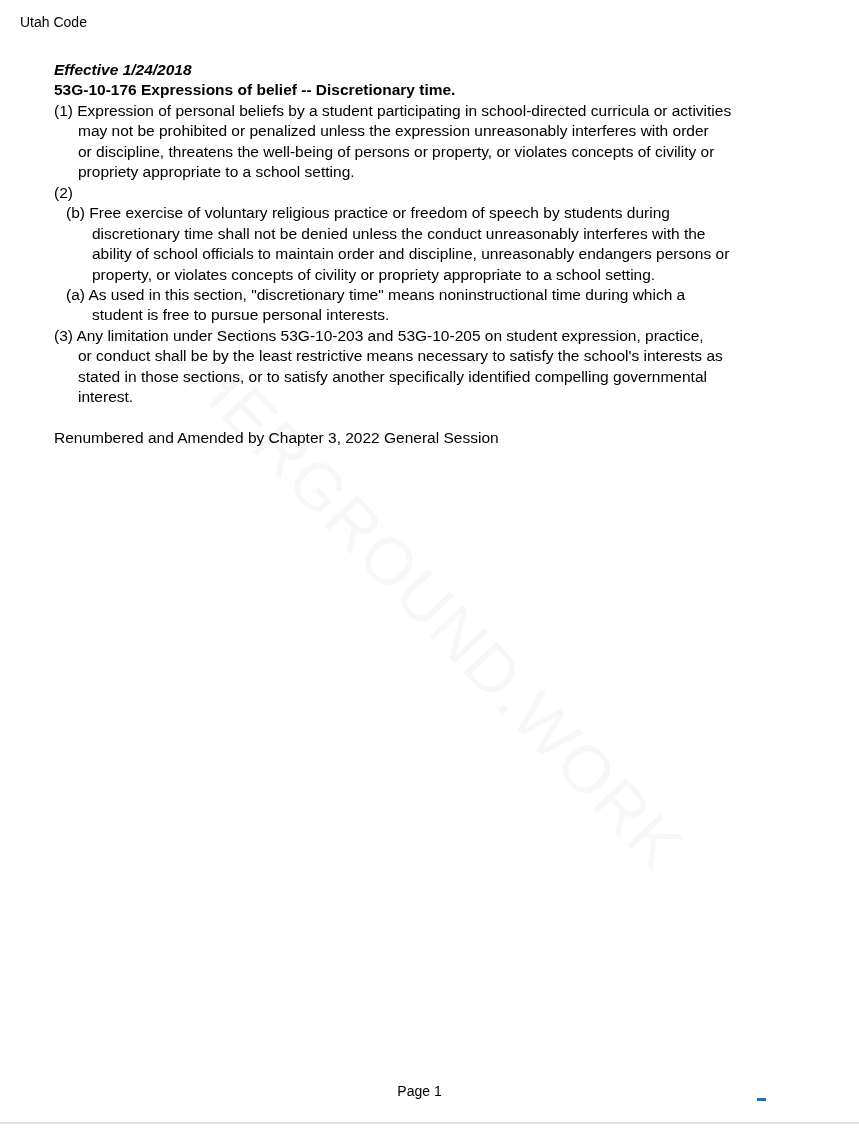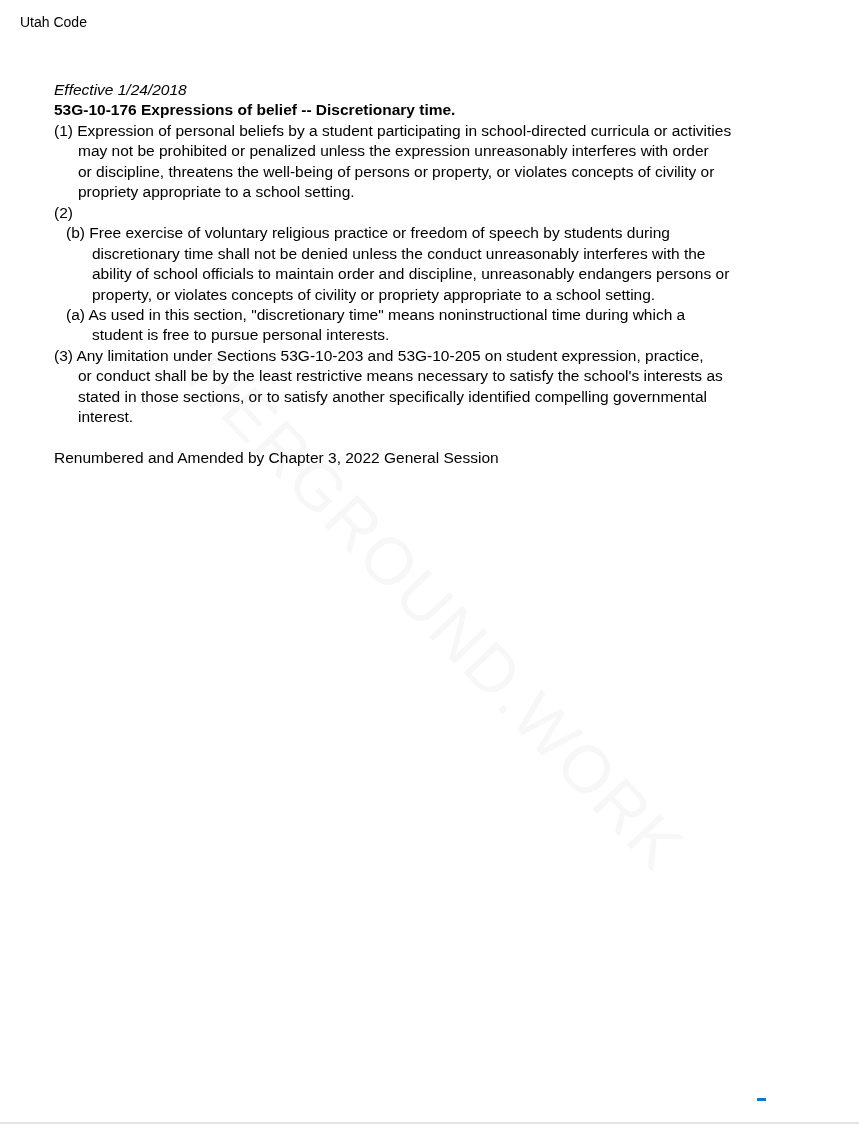--- a/index.html
+++ b/index.html
@@ -37,21 +37,21 @@
 
   .content {
     position: absolute;
     left: 54px; top: 60px;
     width: 776px;
     font-size: 15.5px;
     line-height: 20.45px;
     z-index: 1;
   }
   .line-bold { font-weight: bold; }
-  .line-bold-italic { font-weight: normal; font-style: italic; margin-top: 20px; }
+  .line-bold-italic { font-weight: bold; font-style: italic; }
   .para { white-space: pre-line; }
   .hang1 { padding-left: 24px; text-indent: -24px; }
   .hang2 { padding-left: 38px; text-indent: -26px; }
   .history { margin-top: 20.45px; white-space: pre-line; }
 
   .page-footer {
     position: absolute;
     left: 0; top: 1083px;
     width: 839px;
     text-align: center;
@@ -98,18 +98,19 @@
 property, or violates concepts of civility or propriety appropriate to a school setting.</div>
     <div class="para hang2">(a) As used in this section, "discretionary time" means noninstructional time during which a
 student is free to pursue personal interests.</div>
     <div class="para hang1">(3) Any limitation under Sections 53G-10-203 and 53G-10-205 on student expression, practice,
 or conduct shall be by the least restrictive means necessary to satisfy the school's interests as
 stated in those sections, or to satisfy another specifically identified compelling governmental
 interest.</div>
     <div class="history">Renumbered and Amended by Chapter 3, 2022 General Session</div>
   </div>
 
+  <div class="page-footer">Page 1</div>
 
   <div class="blue-mark"></div>
 
   <div class="bottom-rule"></div>
 
 </div>
 
 </body></html>

